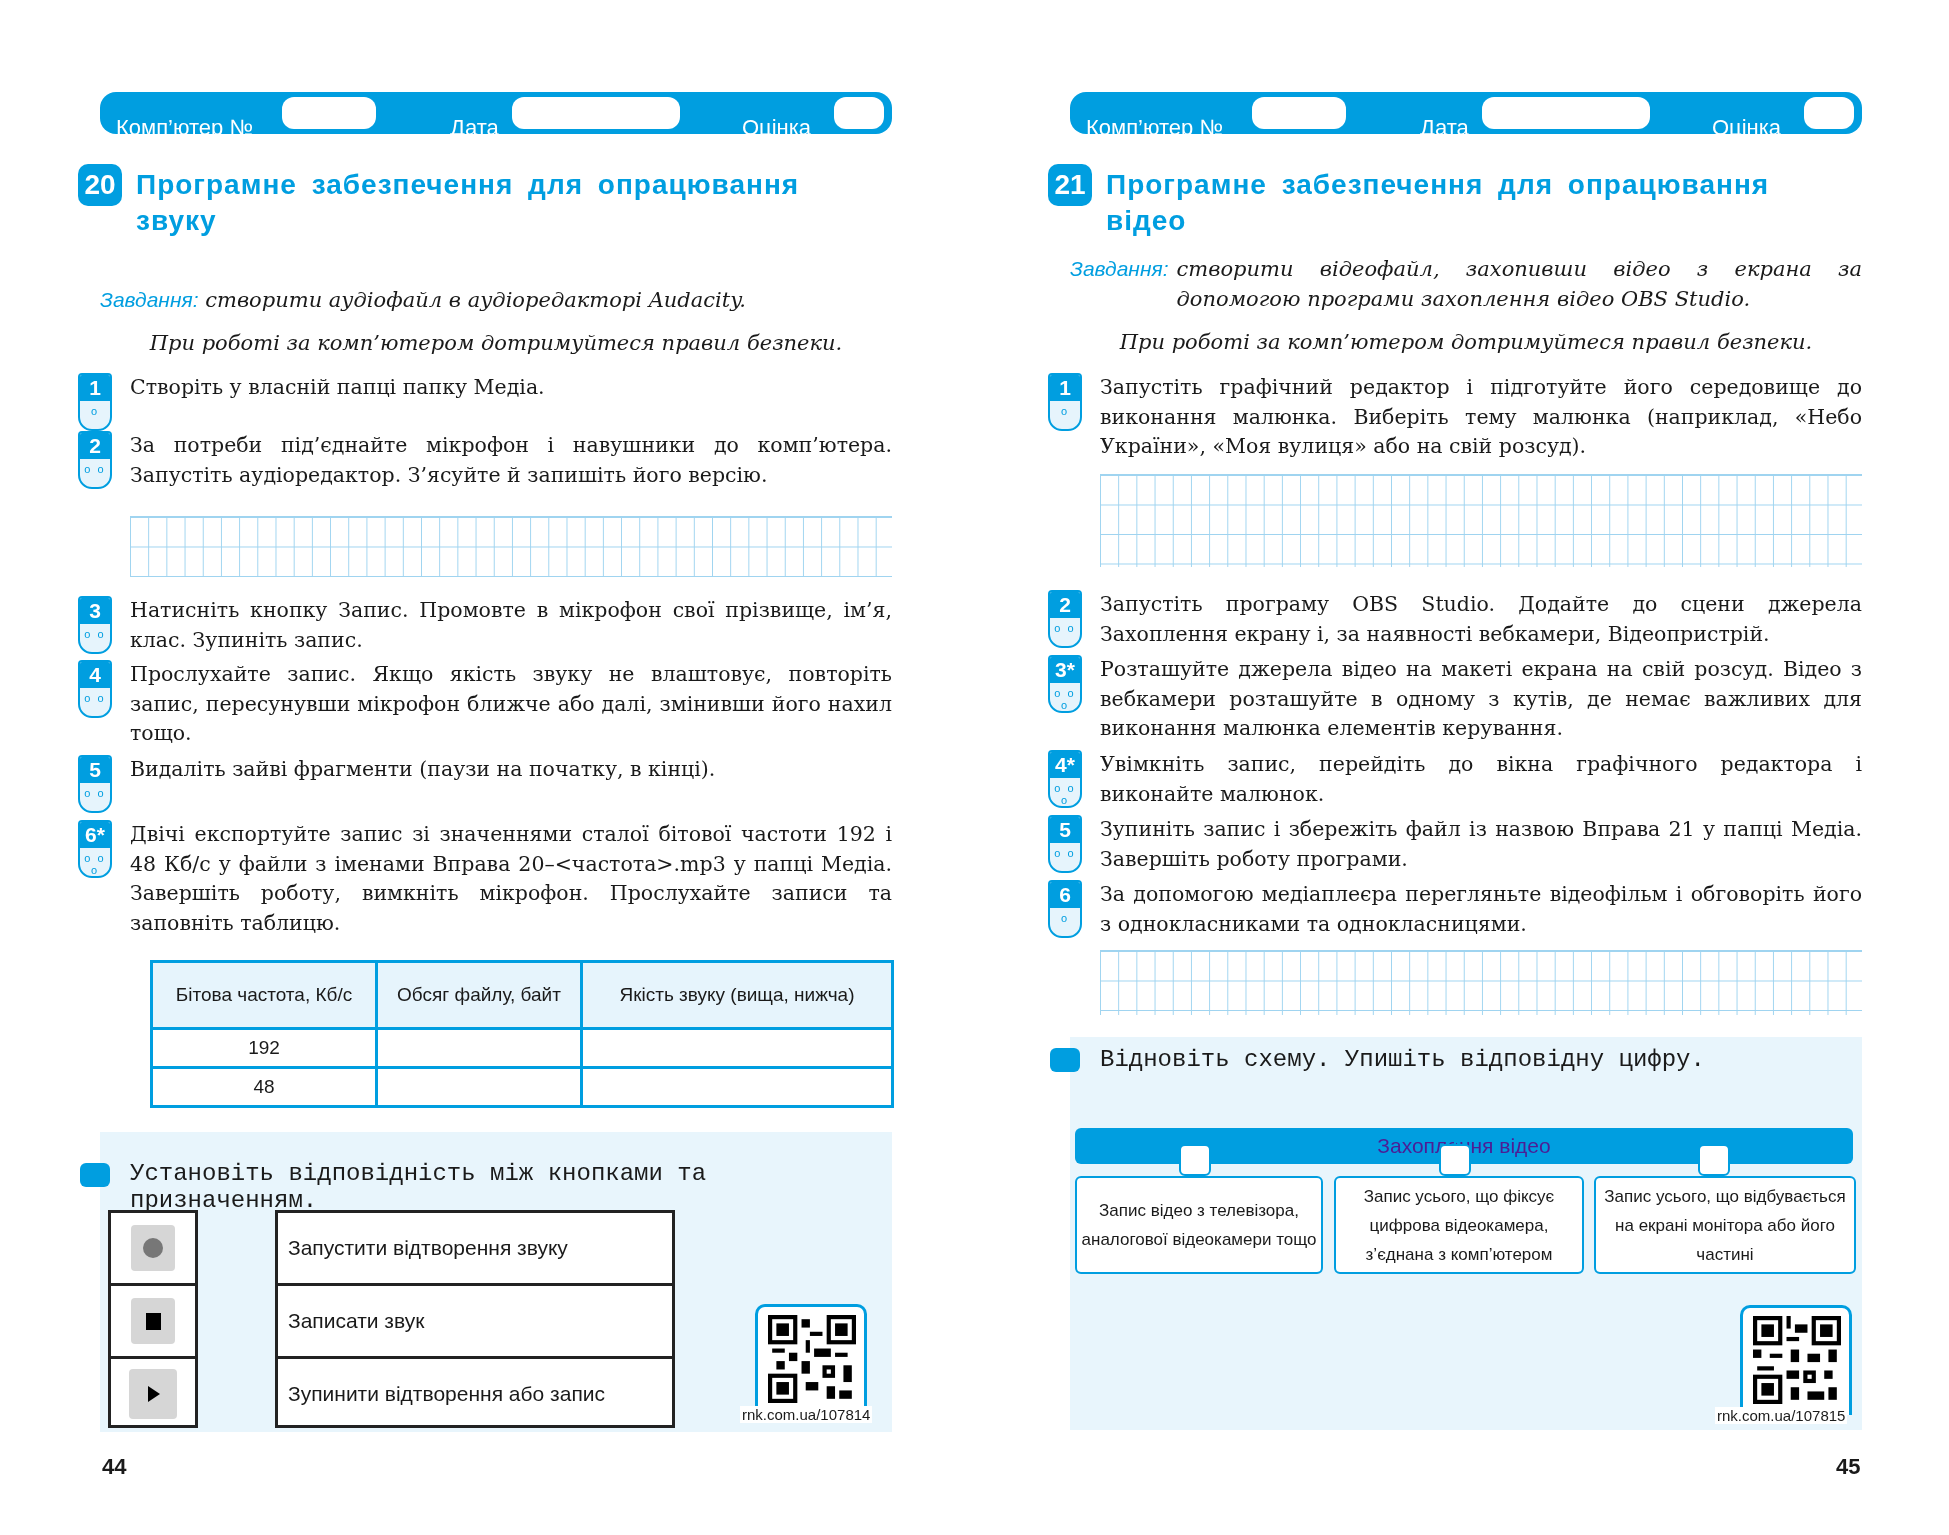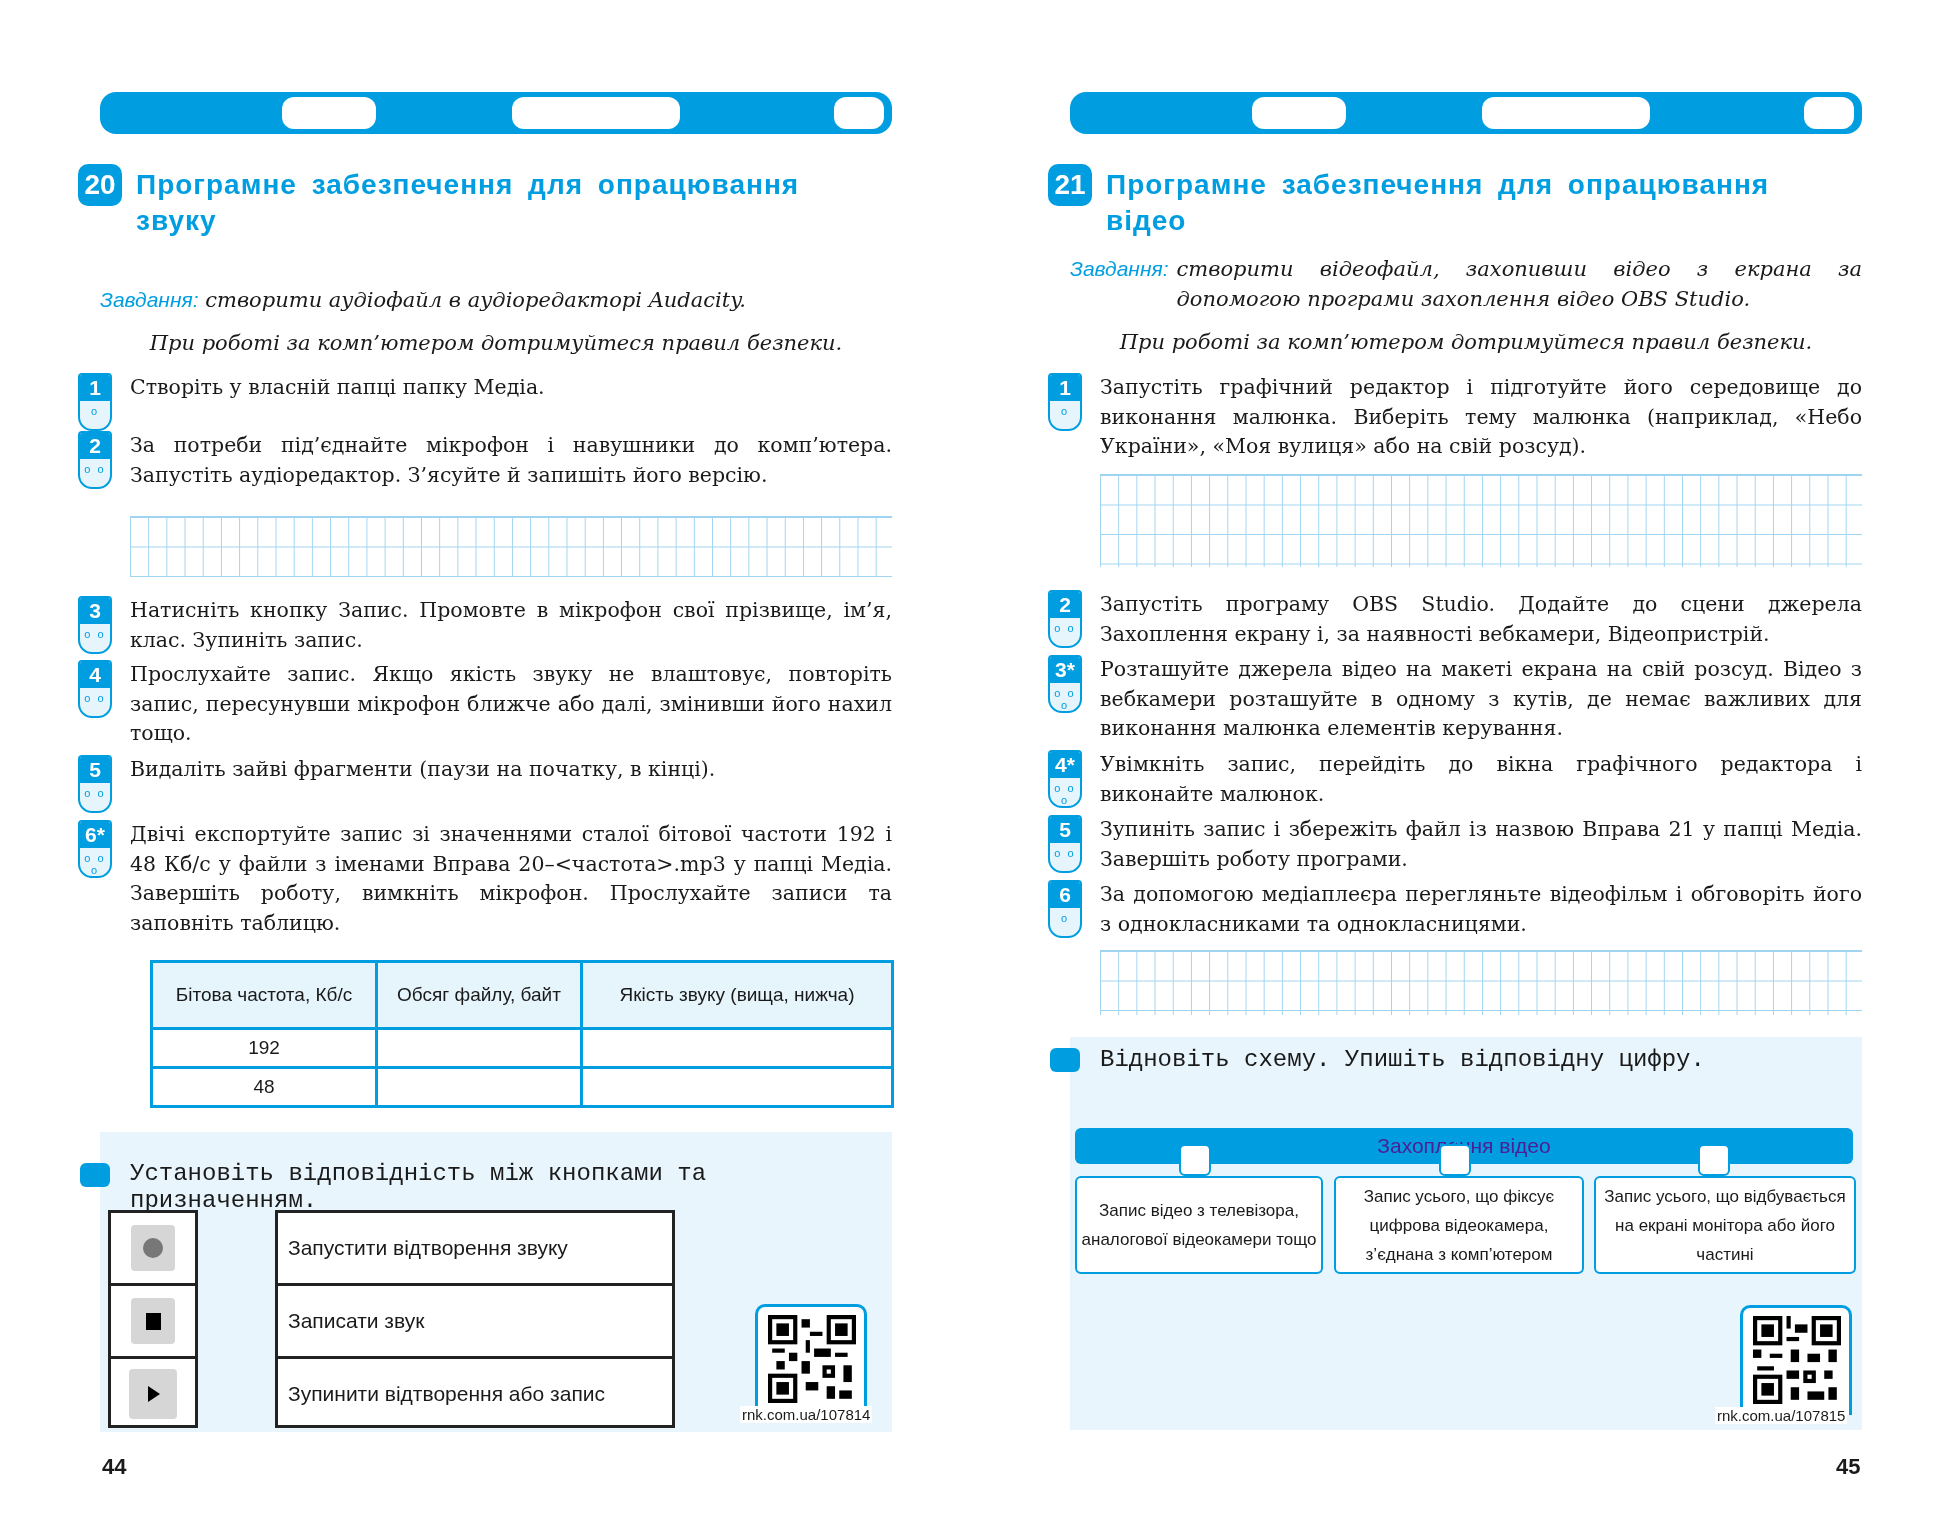--- a/index.html
+++ b/index.html
@@ -5,21 +5,21 @@
   html, body { margin: 0; padding: 0; background: #ffffff; }
   body { width: 1949px; height: 1535px; position: relative; overflow: hidden;
          font-family: "DejaVu Serif", serif; color: #1a1a1a; }
   .page { position: absolute; top: 0; width: 800px; height: 1535px; }
   .page.left { left: 100px; }
   .page.right { left: 1070px; }
 
   .hdr { position: absolute; top: 92px; left: 0; width: 792px; height: 42px;
          background: #009ee0; border-radius: 16px; display: flex; align-items: center;
          font-family: "Liberation Sans", sans-serif; font-size: 22px; color: #fff; }
-  .hdr .lbl { position: absolute; top: 23px; margin-top: 28px; }
+  .hdr .lbl { position: absolute; top: 23px; }
   .hdr .box { position: absolute; top: 5px; height: 32px; background: #fff; border-radius: 12px; }
 
   .title { position: absolute; top: 164px; left: -22px; width: 800px;
            font-family: "Liberation Sans", sans-serif; font-weight: bold; font-size: 28px;
            color: #009ee0; line-height: 36px; letter-spacing: 1px; word-spacing: 6px; }
   .title .num { position: absolute; left: 0; top: 0; width: 44px; height: 42px; background: #009ee0;
                 color: #fff; border-radius: 10px; text-align: center; line-height: 42px; font-size: 28px; letter-spacing: 0; }
   .title .txt { position: absolute; left: 58px; top: 3px; width: 740px; }
 
   .task { position: absolute; font-size: 21px; line-height: 30px; font-style: italic; }

